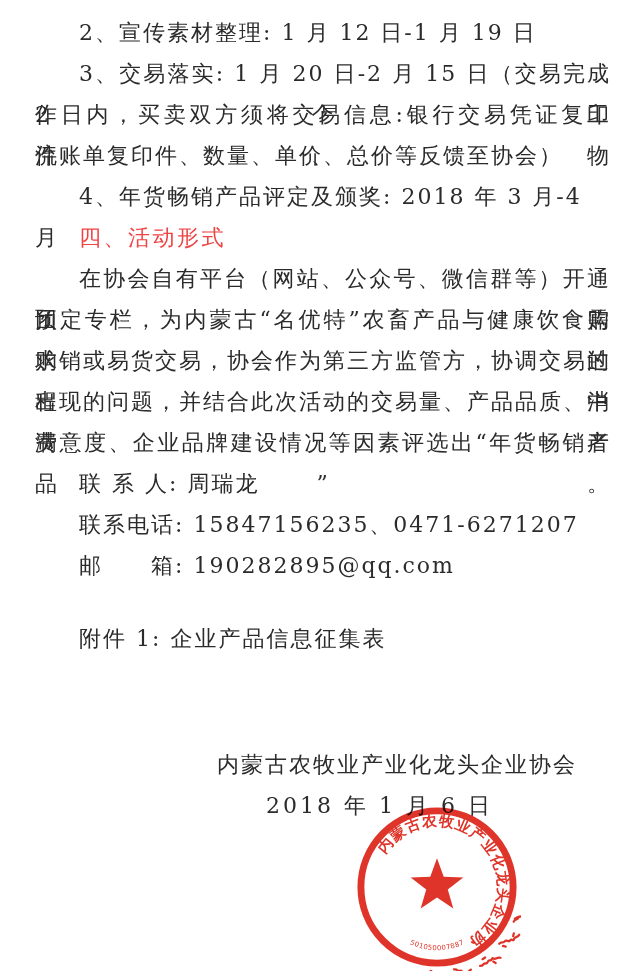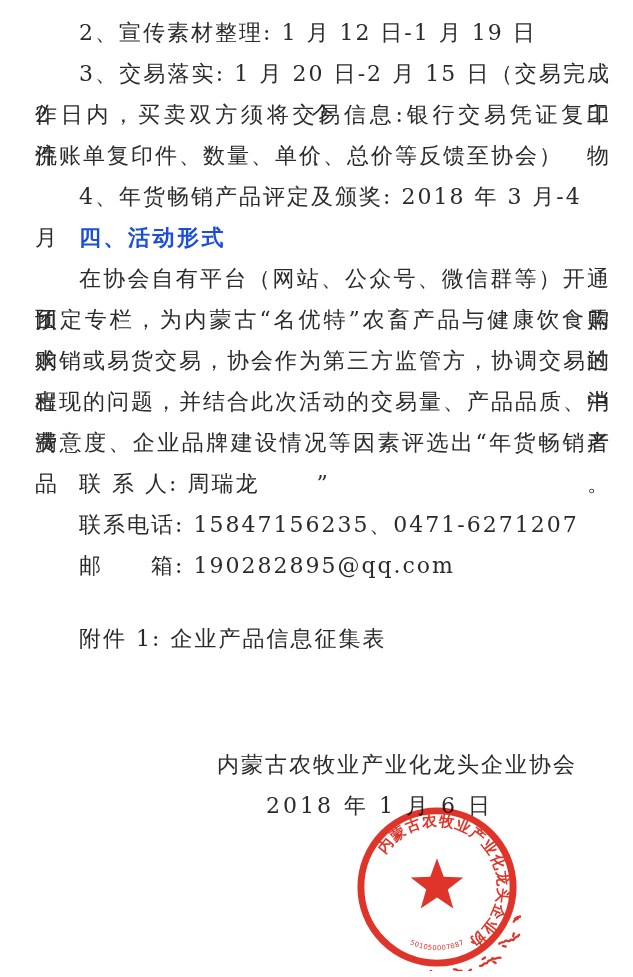--- a/index.html
+++ b/index.html
@@ -11,21 +11,21 @@
   }
   .body-text{padding:12px 22px 0 35px;}
   .line{
     height:41px;line-height:41px;font-size:22px;letter-spacing:2px;
     text-align:left;
   }
   .indent{text-indent:44px;}
   .stretch{text-align:justify;text-align-last:justify;}
   .heading{
     font-family:"DejaVu Sans","Liberation Sans",sans-serif;
-    font-weight:bold;text-indent:44px;letter-spacing:2.5px;color:#1d4ed8;
+    font-weight:normal;text-indent:44px;letter-spacing:2.5px;color:#ef4444;
   }
   .attachment{margin-top:32px;}
   .footer-org{
     margin-top:85px;height:41px;line-height:41px;font-size:22px;letter-spacing:2px;
     text-align:right;padding-right:56px;
   }
   .footer-date{
     height:41px;line-height:41px;font-size:22px;letter-spacing:3px;
     text-align:right;padding-right:140px;
   }

